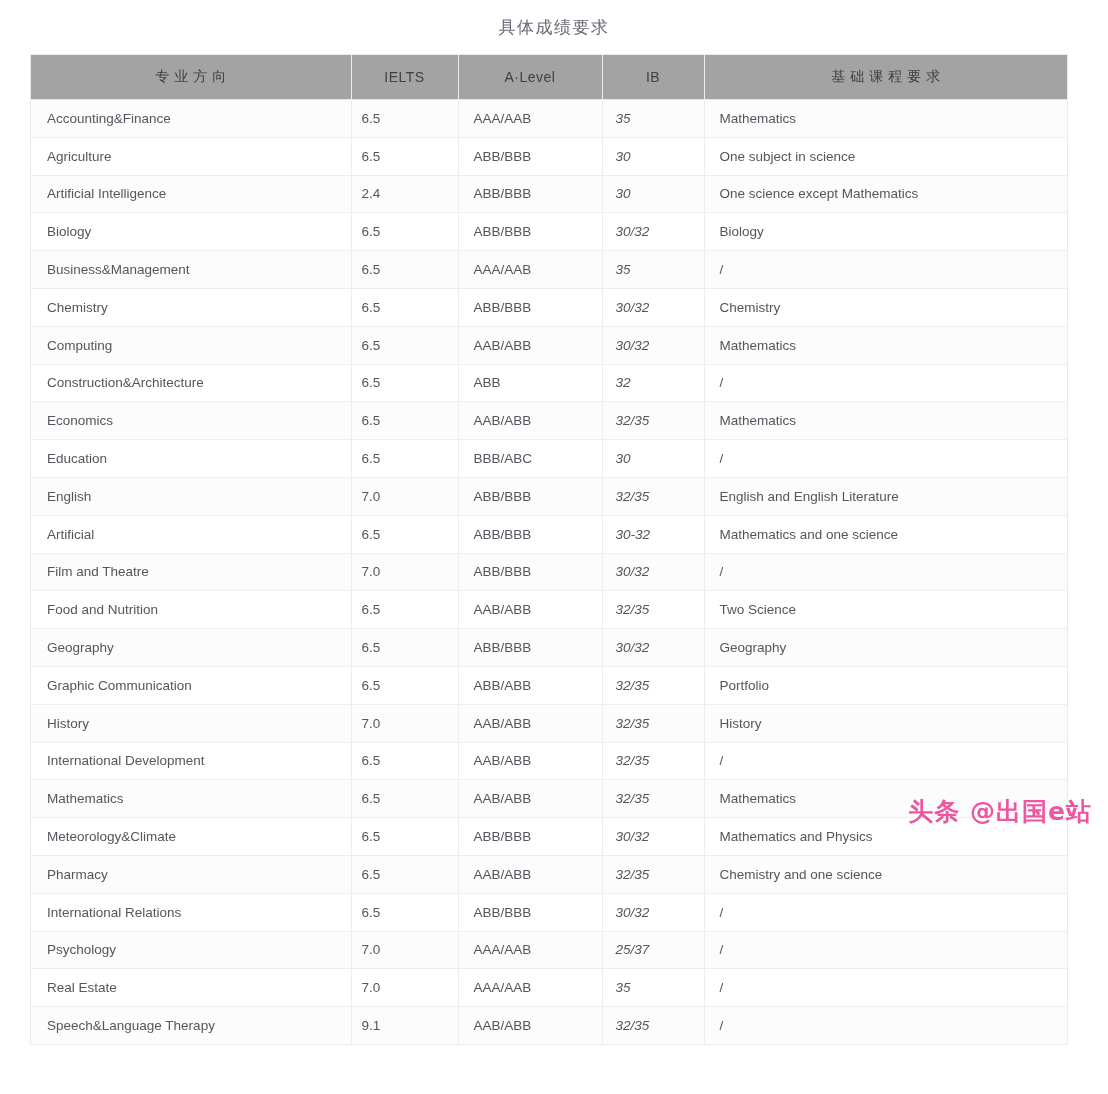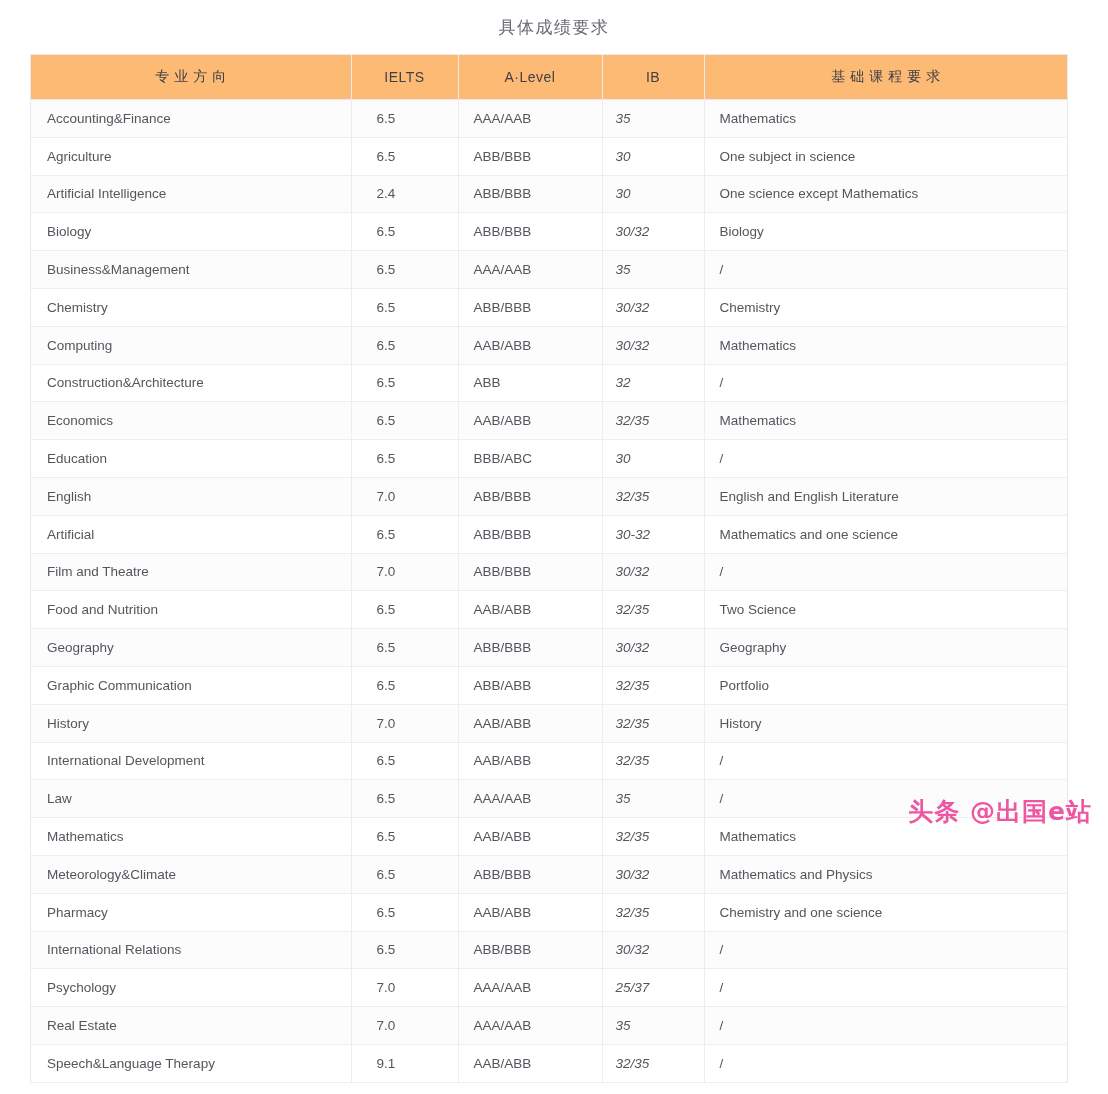--- a/index.html
+++ b/index.html
@@ -52,21 +52,21 @@
     font-size: 13.5px;
   }
 
   table.req-table col.c-major  { width: 320px; }
   table.req-table col.c-ielts  { width: 107px; }
   table.req-table col.c-alevel { width: 144px; }
   table.req-table col.c-ib     { width: 102px; }
   table.req-table col.c-course { width: 363px; }
 
   thead th {
-    background: #fdba74;
+    background: #a3a3a3;
     height: 44px;
     font-weight: 400;
     font-size: 14px;
     color: #3f3f46;
     border-right: 1px solid #ebebf0;
     border-bottom: 1px solid #e6e6ec;
     text-align: center;
     letter-spacing: 0.5px;
     padding: 0;
   }
@@ -84,21 +84,21 @@
     white-space: nowrap;
     overflow: hidden;
     text-overflow: ellipsis;
   }
   tbody td:last-child { border-right: none; }
 
   tbody tr:nth-child(odd)  td { background: #fcfcfd; }
   tbody tr:nth-child(even) td { background: #ffffff; }
 
   td.col-major  { padding-left: 16px; }
-  td.col-ielts  { padding-left: 25px; }
+  td.col-ielts  { padding-left: 10px; }
   td.col-alevel { padding-left: 15px; }
   td.col-ib     { padding-left: 13px; font-style: italic; }
   td.col-course { padding-left: 15px; }
 
   
   .watermark {
     position: absolute;
     right: 16px;
     bottom: 14px;
     font-size: 25px;
@@ -256,27 +256,20 @@
             <td class="col-course">History</td>
           </tr>
           <tr>
             <td class="col-major">International Development</td>
             <td class="col-ielts">6.5</td>
             <td class="col-alevel">AAB/ABB</td>
             <td class="col-ib">32/35</td>
             <td class="col-course">/</td>
           </tr>
           <tr>
-            <td class="col-major">Law</td>
-            <td class="col-ielts">6.5</td>
-            <td class="col-alevel">AAA/AAB</td>
-            <td class="col-ib">35</td>
-            <td class="col-course">/</td>
-          </tr>
-          <tr>
             <td class="col-major">Mathematics</td>
             <td class="col-ielts">6.5</td>
             <td class="col-alevel">AAB/ABB</td>
             <td class="col-ib">32/35</td>
             <td class="col-course">Mathematics</td>
           </tr>
           <tr>
             <td class="col-major">Meteorology&amp;Climate</td>
             <td class="col-ielts">6.5</td>
             <td class="col-alevel">ABB/BBB</td>

